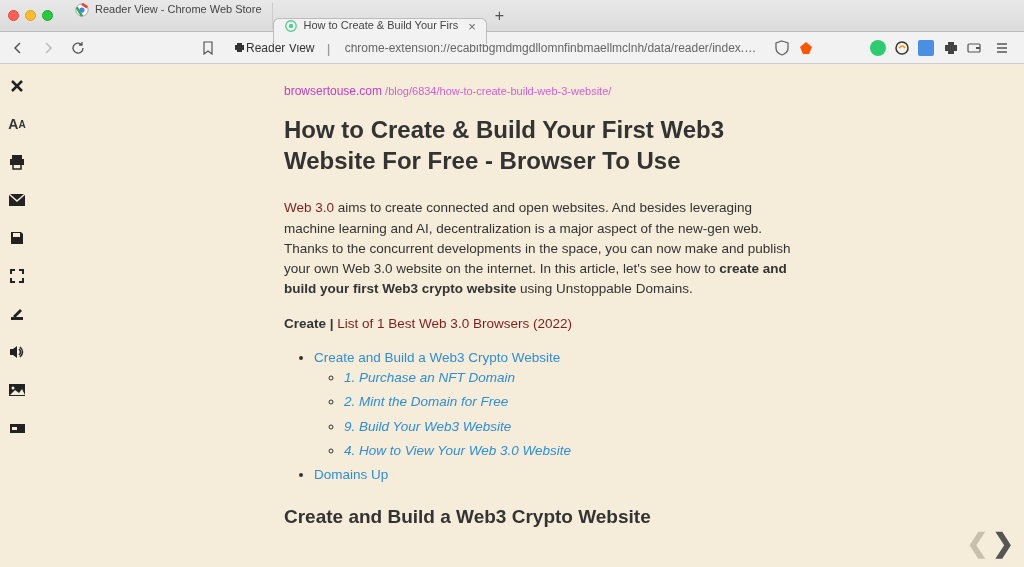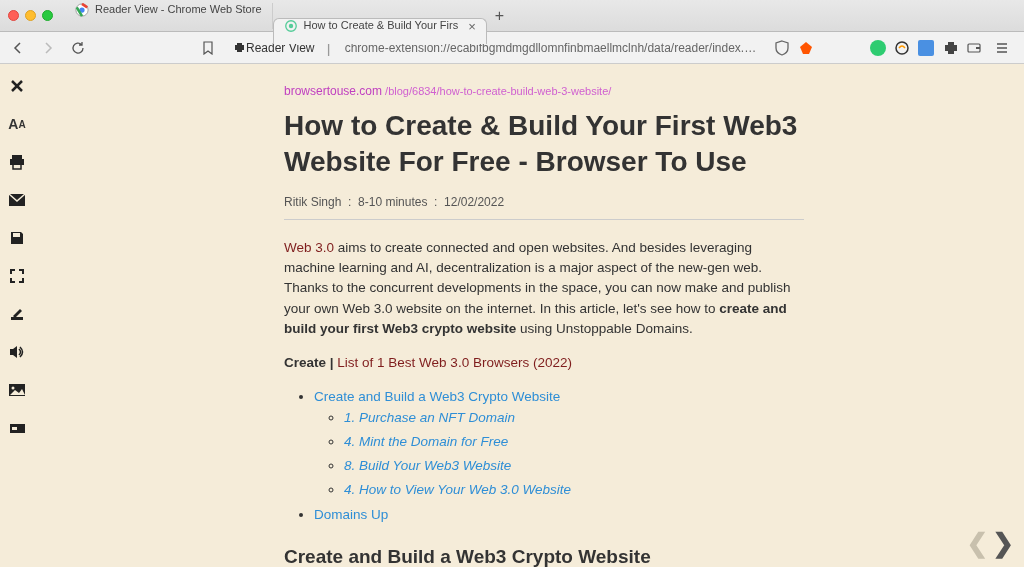--- a/index.html
+++ b/index.html
@@ -142,30 +142,30 @@
       font-size: 16px;
     }
     .article {
       flex: 1;
       padding: 20px 60px 20px 250px;
       overflow-y: auto;
       color: #333;
     }
     .breadcrumb {
       font-size: 12px;
-      margin-bottom: 10px;
+      margin-bottom: 16px;
     }
     .breadcrumb-domain { color: #c040c0; }
     .breadcrumb-path { color: #d060d0; font-size: 11px; }
     .article-title {
-      font-size: 28px;
+      font-size: 24px;
       font-weight: bold;
       color: #333;
       line-height: 1.3;
-      margin-bottom: 14px;
+      margin-bottom: 22px;
       max-width: 520px;
     }
     .article-meta {
       font-size: 12px;
       color: #555;
       padding-bottom: 10px;
       border-bottom: 1px solid #ccc;
       max-width: 520px;
       margin-bottom: 18px;
     }
@@ -362,36 +362,33 @@
           <rect x="3" y="6" width="5" height="3" fill="#f5ecd9"></rect>
         </svg>
       </div>
   </div>
 
   <div class="article">
     <div class="breadcrumb">
       <span class="breadcrumb-domain">browsertouse.com</span><span class="breadcrumb-path"> /blog/6834/how-to-create-build-web-3-website/</span>
     </div>
     <h1 class="article-title">How to Create &amp; Build Your First Web3 Website For Free - Browser To Use</h1>
-    <div class="article-meta">
-      <span>Ritik Singh</span> &nbsp;:&nbsp; <span>8-10 minutes</span> &nbsp;:&nbsp; <span>12/02/2022</span>
-    </div>
     <div class="article-body">
       <p>
         <a class="link-purple">Web 3.0</a><span> aims to create connected and open websites. And besides leveraging machine learning and AI, decentralization is a major aspect of the new-gen web. Thanks to the concurrent developments in the space, you can now make and publish your own Web 3.0 website on the internet. In this article, let's see how to </span><b>create and build your first Web3 crypto website</b><span> using Unstoppable Domains.</span>
       </p>
       <p>
         <b>Create | </b><a class="link-purple">List of 1 Best Web 3.0 Browsers (2022)</a>
       </p>
       <ul class="toc">
         <li><a class="link-blue">Create and Build a Web3 Crypto Website</a>
           <ul class="toc-sub">
             <li><a class="link-blue">1. Purchase an NFT Domain</a></li>
-            <li><a class="link-blue">4. Mint the Domain for Free</a></li>
-            <li><a class="link-blue">8. Build Your Web3 Website</a></li>
+            <li><a class="link-blue">2. Mint the Domain for Free</a></li>
+            <li><a class="link-blue">9. Build Your Web3 Website</a></li>
             <li><a class="link-blue">4. How to View Your Web 3.0 Website</a></li>
           </ul>
         </li>
         <li><a class="link-blue">Domains Up</a></li>
       </ul>
       <h2 class="section-title">Create and Build a Web3 Crypto Website</h2>
 
     </div>
   </div>
 

